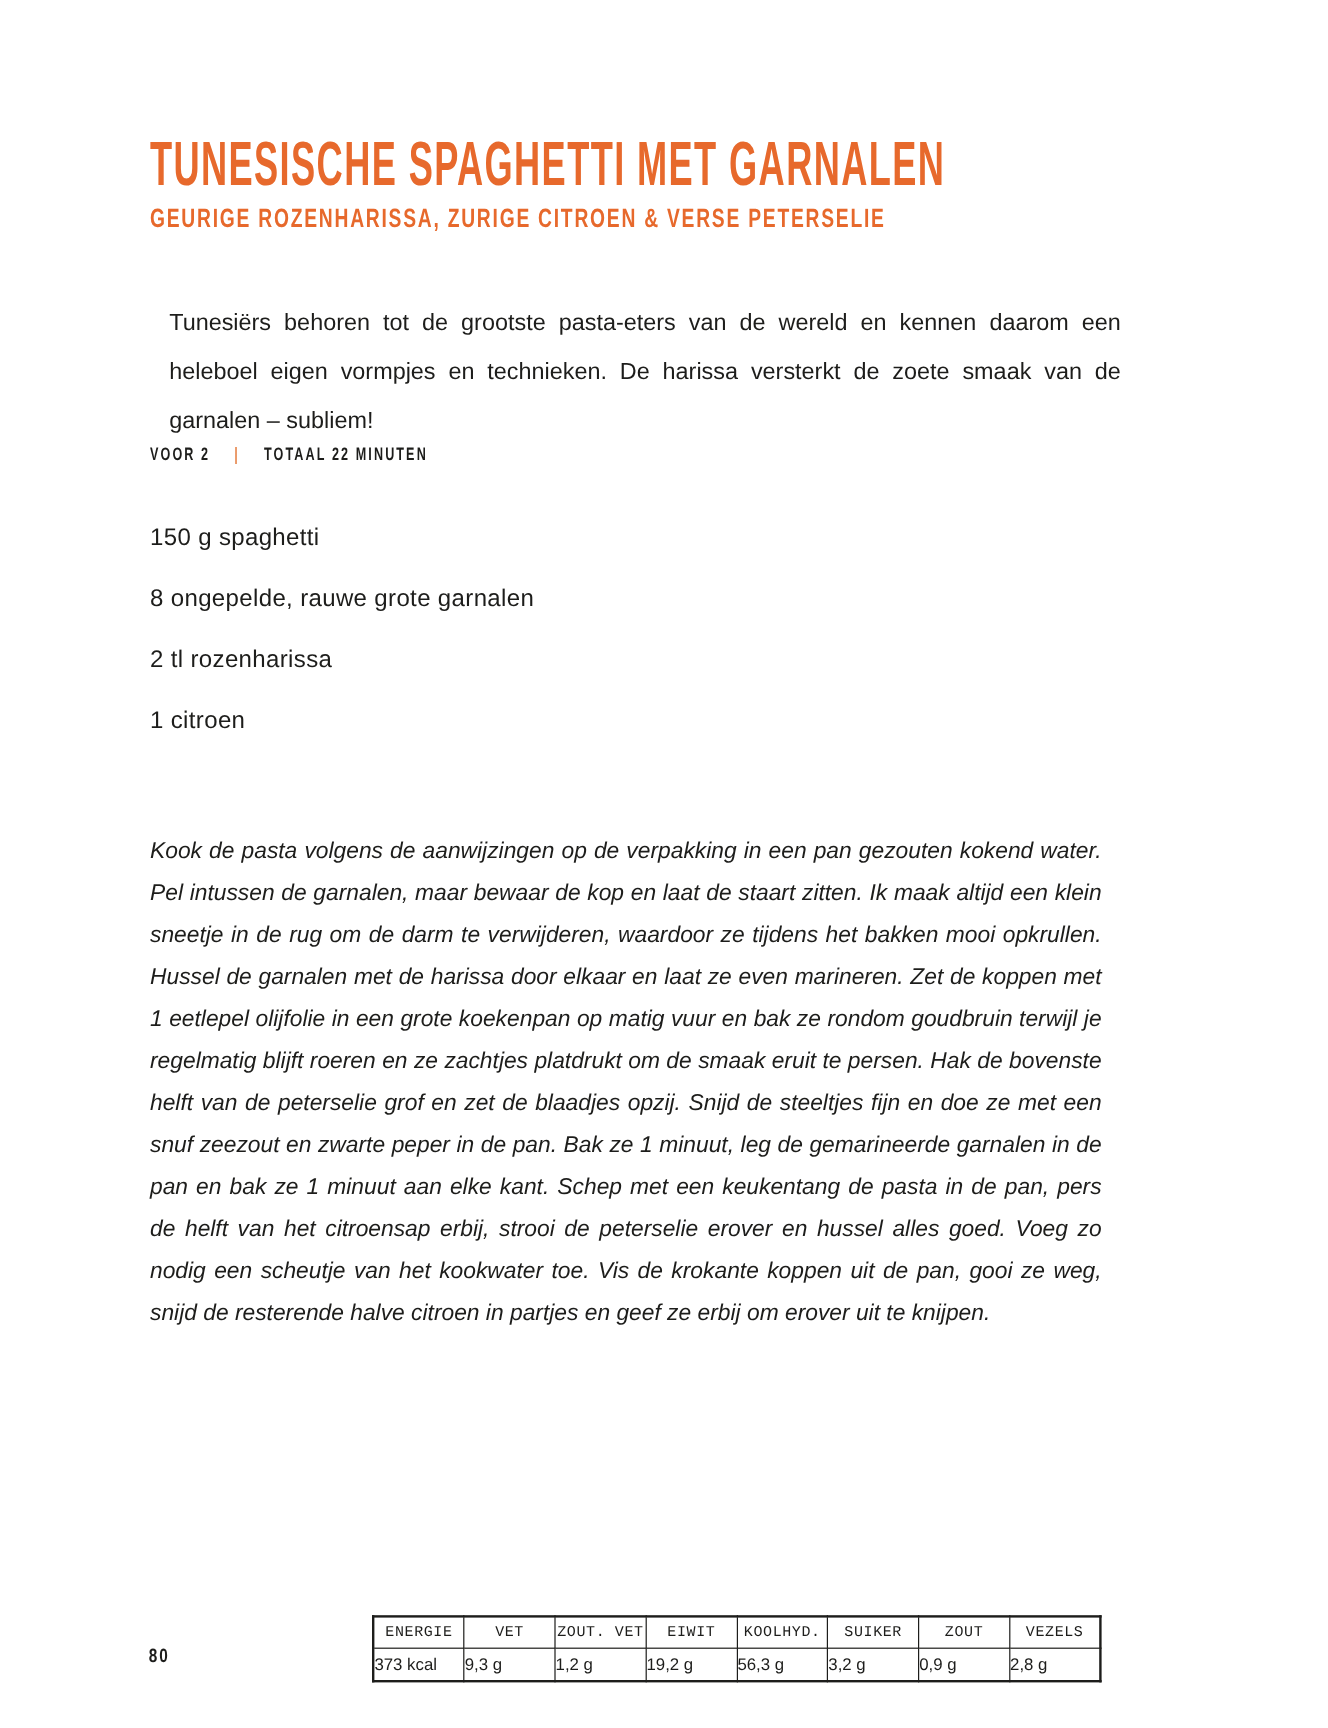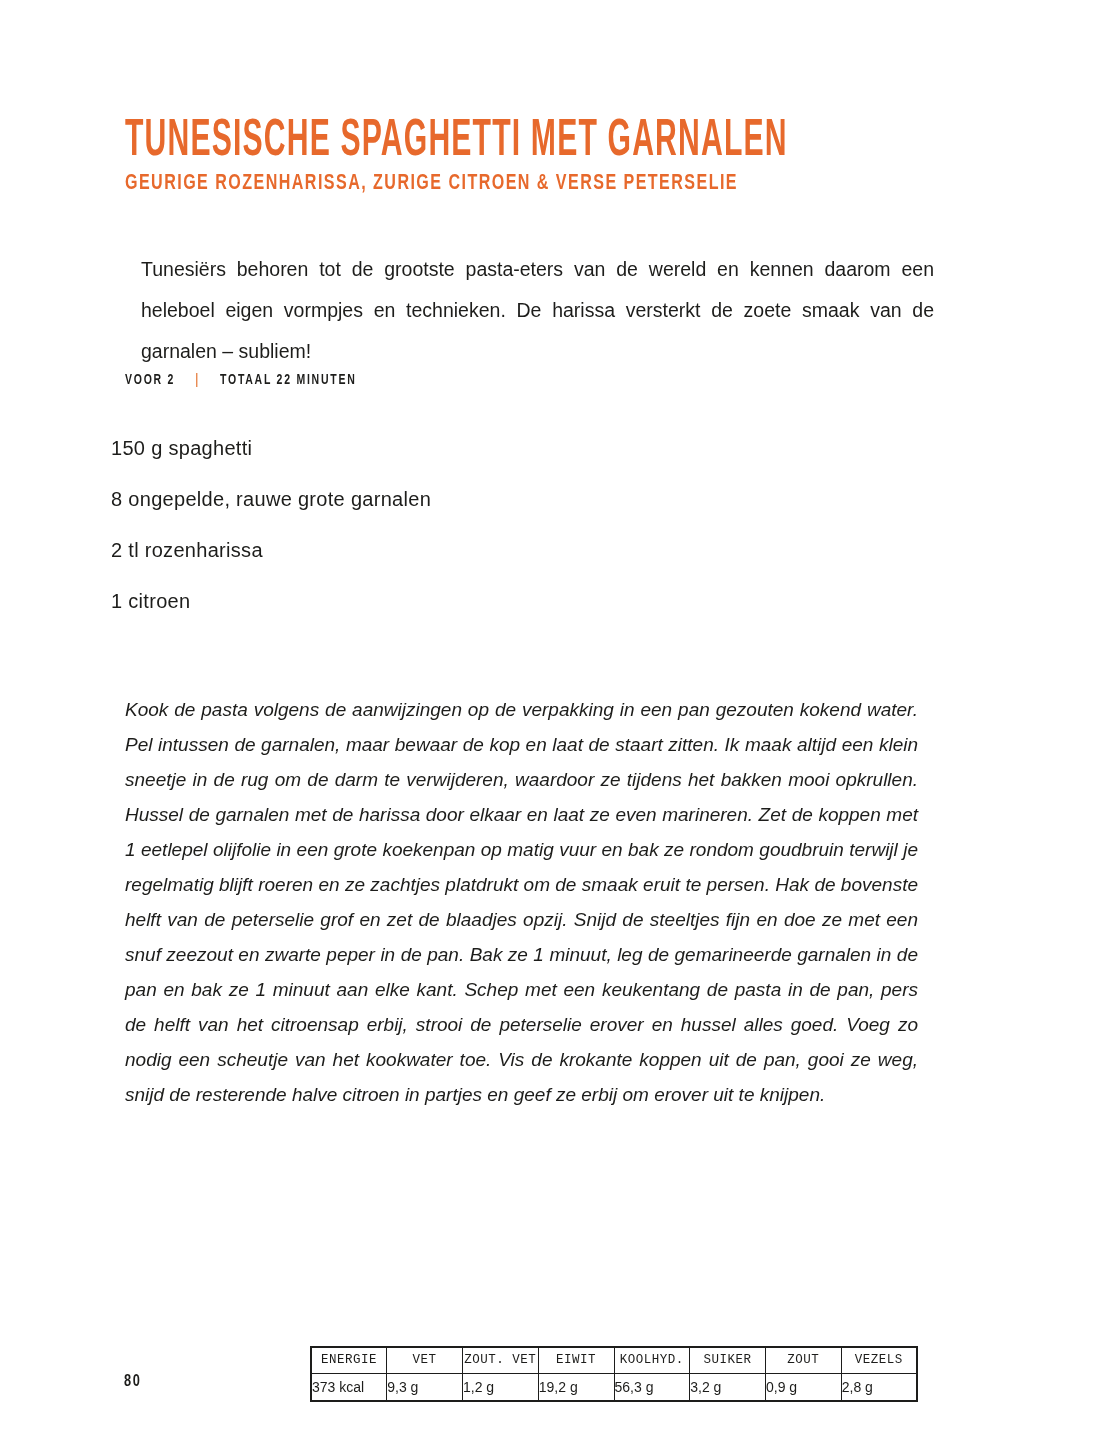--- a/index.html
+++ b/index.html
@@ -71,21 +71,21 @@
     transform-origin: left top;
   }
   .meta .divider {
     color: #e7874e;
     font-weight: bold;
     margin: 0 22px;
   }
   
   .ingredients {
     position: absolute;
-    left: 111px;
+    left: 125px;
     top: 436px;
     list-style: none;
     font-size: 20px;
     color: #1d1d1b;
   }
   .ingredients li {
     line-height: 24px;
     margin-bottom: 27px;
     letter-spacing: 0.3px;
   }

